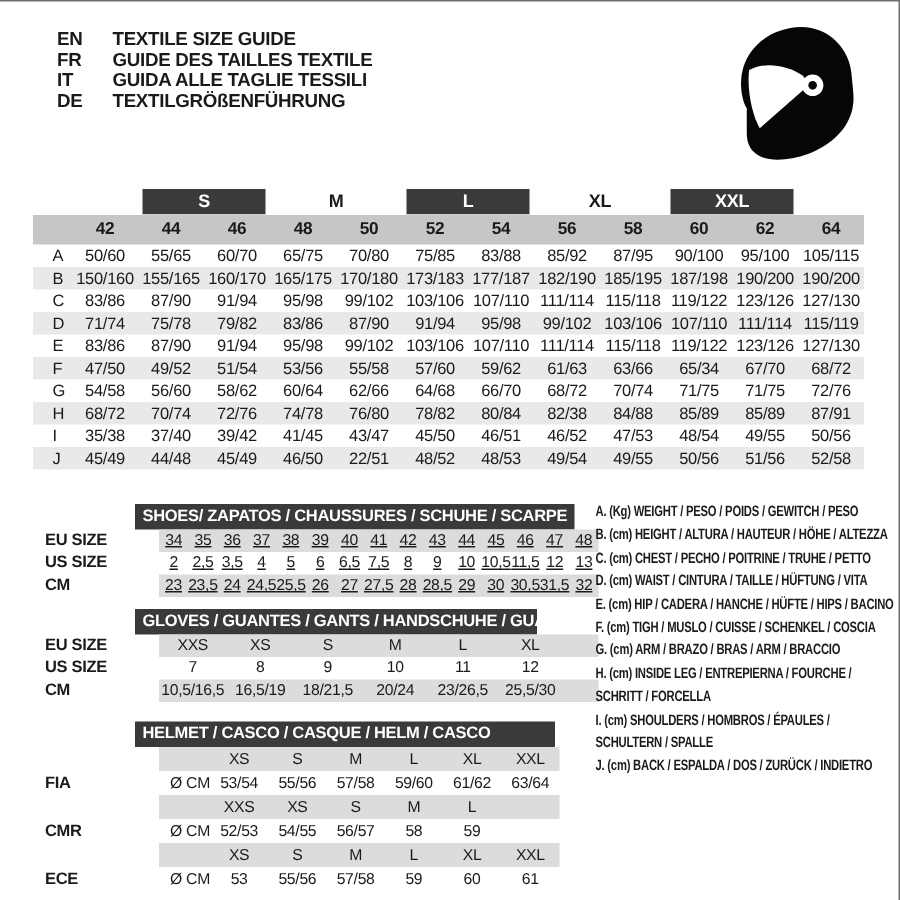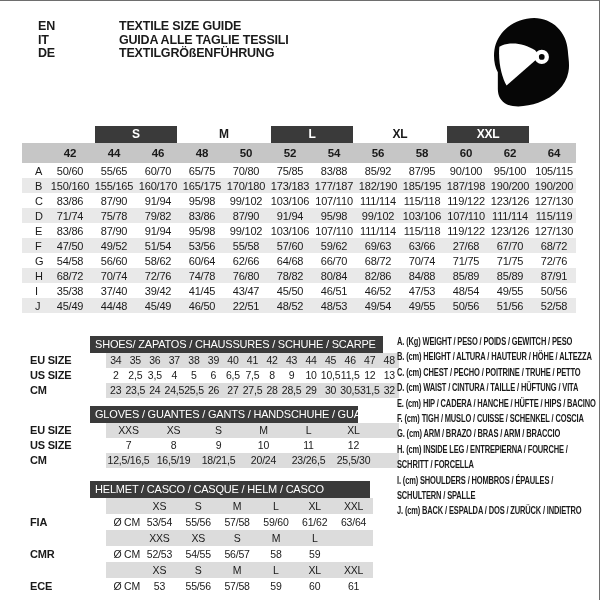--- a/index.html
+++ b/index.html
@@ -6,66 +6,70 @@
   html,body { margin:0; padding:0; background:#fff; }
   .page {
     position:relative; width:600px; height:600px; background:#ffffff;
     font-family:"Liberation Sans", sans-serif; color:#1a1a1a;
     border-top:1px solid #6e6e6e; border-right:1px solid #6e6e6e;
     overflow:hidden; letter-spacing:-0.2px;
   }
 
   
   .langs { position:absolute; left:38px; top:19px; }
-  .lang-row { display:flex; font-weight:bold; font-size:12.5px; line-height:13.5px; white-space:nowrap;gap:44px; }
+  .lang-row { display:flex; font-weight:bold; font-size:12.5px; line-height:13.5px; white-space:nowrap; }
   .lang-code { width:37px; }
 
   
   .helmet-logo { position:absolute; left:487px; top:14px; width:84px; height:94px; }
 
   
   .textile { position:absolute; left:22px; top:124px; }
   table.tt { border-collapse:collapse; table-layout:fixed; width:554px; }
   .tt td { padding:0; text-align:center; font-size:11px; height:15px; white-space:nowrap; overflow:hidden; }
   .tt tr.group-row td { height:18px; font-weight:bold; font-size:12px; background:#fff; }
   .gbox { background:#3a3a3a; color:#ffffff; height:17px; line-height:17px; margin:0 3px; font-weight:bold; font-size:12px; text-align:center; }
   .tt tr.sizes-row td { background:#c6c6c6; height:20px; font-weight:bold; font-size:11.5px; }
   .tt tr.data-row.striped td { background:#e9e9e9; }
   .tt td.letter { text-align:left; padding-left:13px; }
 
   
   .sect { position:absolute; left:30px; }
-  .bar { margin-left:60px; background:#3a3a3a; color:#fff; font-weight:normal; font-size:11px;
+  .bar { margin-left:60px; background:#3a3a3a; color:#fff; font-weight:bold; font-size:11px;
          height:17px; line-height:17px; padding-left:5px; white-space:nowrap; overflow:hidden; }
   .bar-shoes { width:293px; } .bar-gloves { width:268px; } .bar-helmet { width:280px; }
   .srow { display:flex; height:15px; line-height:15px; font-size:10.5px; align-items:center; }
   .rlabel { width:76px; font-weight:bold; font-size:11px; white-space:nowrap; }
   .vals { display:flex; height:100%; align-items:center; }
   .srow.shaded .vals { background:#dcdcdc; }
   .cell { text-align:center; white-space:nowrap; overflow:visible; }
-  .sect-shoes .vals { width:293px; } .sect-shoes .cell { flex:1; }
+  .sect-shoes .vals { width:293px;text-decoration:underline; } .sect-shoes .cell { flex:1; }
   .sect-gloves .vals { width:293px; } .sect-gloves .cell { width:45px; flex:none; }
   .sect-helmet .vals { width:267px; } .sect-helmet .cell { flex:1; }
   .sect-helmet .srow { height:16px; line-height:16px; }
   .sect-helmet .diam { flex:none; width:34px; text-align:right; }
 
   
   .legend { position:absolute; left:397px; top:333px; width:270px;
             font-weight:bold; font-size:10px; transform:scaleX(0.75); transform-origin:0 0; }
   .legend-line { height:15.4px; line-height:15.4px; white-space:nowrap; }
 </style>
 </head>
 <body>
 
 <div class="page">
 
   <div class="langs">
       <div class="lang-row">
         <span class="lang-code">EN</span>
         <span class="lang-label">TEXTILE SIZE GUIDE</span>
+      </div>
+      <div class="lang-row">
+        <span class="lang-code">FR</span>
+        <span class="lang-label">GUIDE DES TAILLES TEXTILE</span>
       </div>
       <div class="lang-row">
         <span class="lang-code">IT</span>
         <span class="lang-label">GUIDA ALLE TAGLIE TESSILI</span>
       </div>
       <div class="lang-row">
         <span class="lang-code">DE</span>
         <span class="lang-label">TEXTILGRÖßENFÜHRUNG</span>
       </div>
     </div>
@@ -204,23 +208,23 @@
           </tr>
           <tr class="data-row striped">
             <td class="letter">F</td>
             <td>47/50</td>
             <td>49/52</td>
             <td>51/54</td>
             <td>53/56</td>
             <td>55/58</td>
             <td>57/60</td>
             <td>59/62</td>
-            <td>69/63</td>
+            <td>61/63</td>
             <td>63/66</td>
-            <td>27/68</td>
+            <td>65/34</td>
             <td>67/70</td>
             <td>68/72</td>
           </tr>
           <tr class="data-row">
             <td class="letter">G</td>
             <td>54/58</td>
             <td>56/60</td>
             <td>58/62</td>
             <td>60/64</td>
             <td>62/66</td>
@@ -234,21 +238,21 @@
           </tr>
           <tr class="data-row striped">
             <td class="letter">H</td>
             <td>68/72</td>
             <td>70/74</td>
             <td>72/76</td>
             <td>74/78</td>
             <td>76/80</td>
             <td>78/82</td>
             <td>80/84</td>
-            <td>82/86</td>
+            <td>82/38</td>
             <td>84/88</td>
             <td>85/89</td>
             <td>85/89</td>
             <td>87/91</td>
           </tr>
           <tr class="data-row">
             <td class="letter">I</td>
             <td>35/38</td>
             <td>37/40</td>
             <td>39/42</td>
@@ -368,21 +372,21 @@
             <span class="cell">8</span>
             <span class="cell">9</span>
             <span class="cell">10</span>
             <span class="cell">11</span>
             <span class="cell">12</span>
           </div>
         </div>
         <div class="srow shaded">
           <span class="rlabel">CM</span>
           <div class="vals">
-            <span class="cell">12,5/16,5</span>
+            <span class="cell">10,5/16,5</span>
             <span class="cell">16,5/19</span>
             <span class="cell">18/21,5</span>
             <span class="cell">20/24</span>
             <span class="cell">23/26,5</span>
             <span class="cell">25,5/30</span>
           </div>
         </div>
       </div>
   </div>
 

